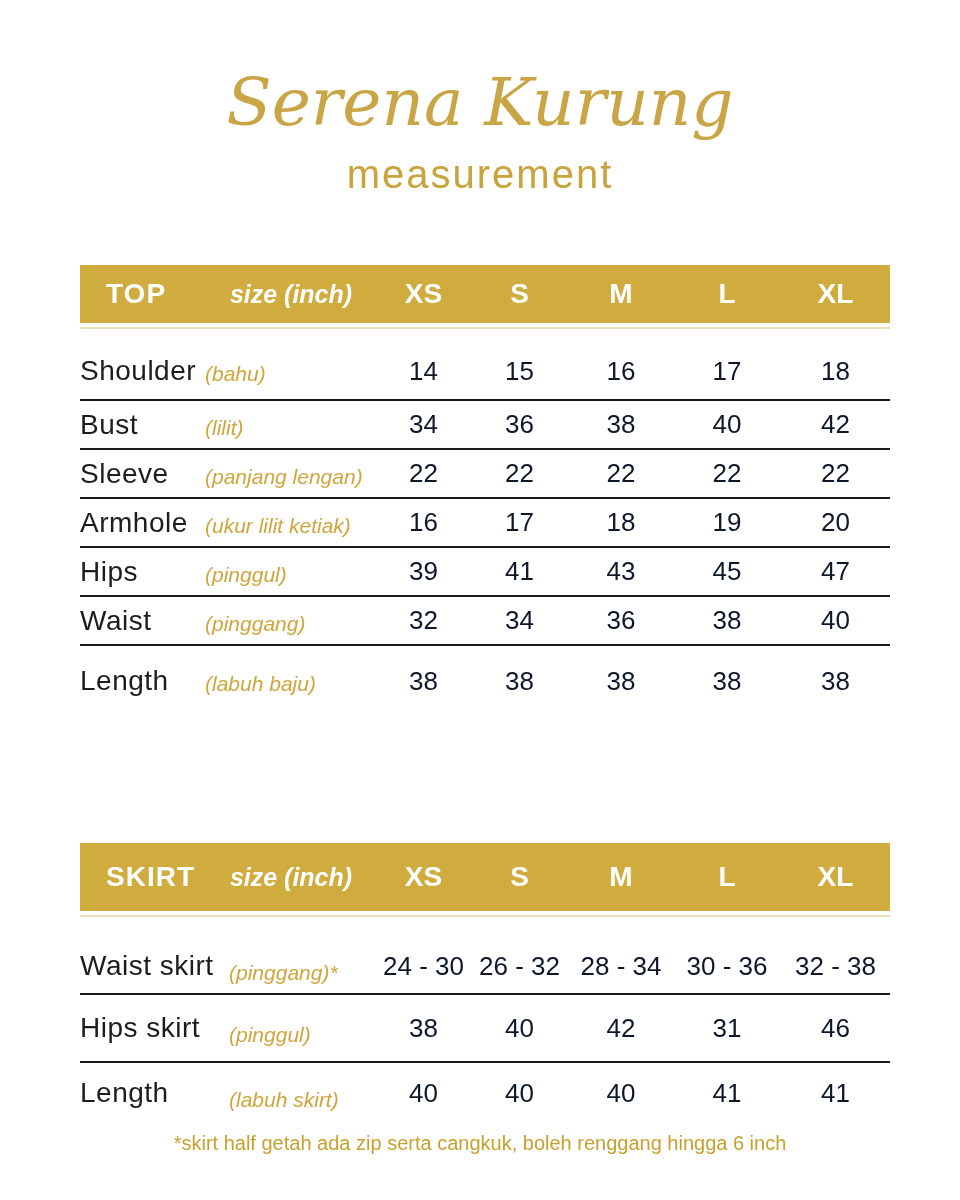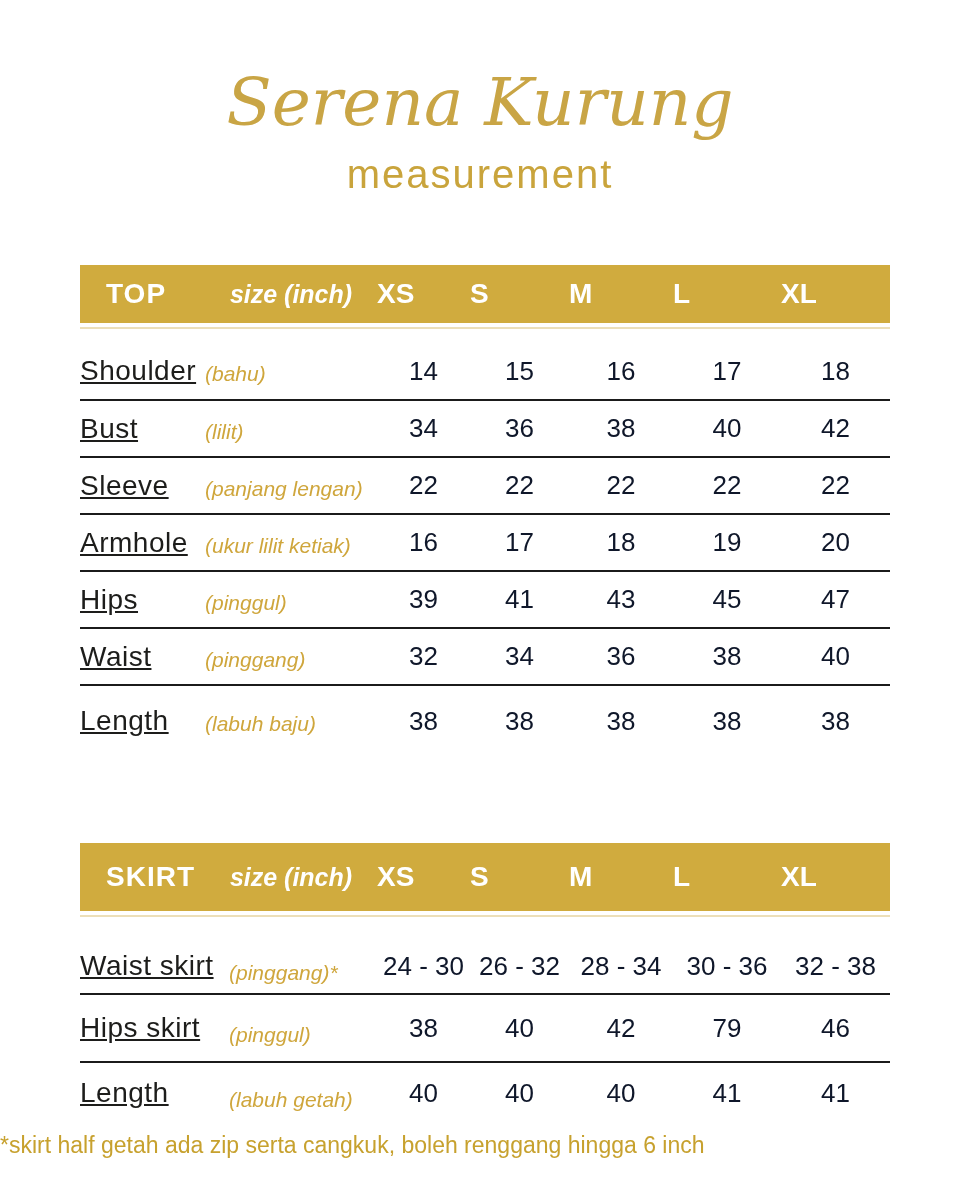--- a/index.html
+++ b/index.html
@@ -41,52 +41,51 @@
     background:#d0ab3e; color:#ffffff;
     height:58px;
   }
   #skirt-table .band { height:68px; }
   .band .tname {
     padding-left:26px; font-weight:bold; font-size:28px; letter-spacing:1px;
   }
   .band .tsize {
     text-align:center; font-weight:bold; font-style:italic; font-size:25px;
   }
-  .band .tcol { text-align:left; font-weight:bold; font-size:28px; }
+  .band .tcol { text-align:center; font-weight:bold; font-size:28px; }
 
   .band-underline {
     height:2px; background:#ecdfb9; margin-top:4px;
   }
 
-  .row { height:57px; border-bottom:2.5px solid #1b1b1b; }
+  .row { height:49px; border-bottom:2.5px solid #1b1b1b; }
   #top-table   .row.first { margin-top:14px; height:58px; }
   #top-table   .row.last  { border-bottom:none; height:70px; }
   #skirt-table .row       { height:68px; }
   #skirt-table .row.first { margin-top:22px; height:56px; }
   #skirt-table .row.last  { border-bottom:none; height:60px; }
 
   .row .rlabel {
     grid-column:1; font-size:28px; letter-spacing:0.5px; color:#1d1d1b;
     white-space:nowrap;
-    text-decoration:underline;
   }
   .row .rsub {
     grid-column:2; font-style:italic; font-size:21px; color:#cfa63c;
     position:relative; top:3px; white-space:nowrap;
   }
   #skirt-table .row .rsub { padding-left:24px;margin-top:8px; }
   .row .rval {
     text-align:center; font-weight:normal; font-size:26px; color:#0f172a;
     white-space:nowrap;
   }
 
   
   .footnote {
     position:absolute; top:1132px; left:0; width:100%;
-    text-align:left; font-size:23px; color:#c7a12e;
+    text-align:center; font-size:20px; color:#c7a12e;
   }
 </style>
 </head>
 <body>
 
 <div class="page">
 
   <div class="title">Serena Kurung</div>
   <div class="subtitle">measurement</div>
 
@@ -194,27 +193,27 @@
       <div class="rval">30 - 36</div>
       <div class="rval">32 - 38</div>
     </div>
 
     <div class="row grid-cols">
       <div class="rlabel">Hips skirt</div>
       <div class="rsub">(pinggul)</div>
       <div class="rval">38</div>
       <div class="rval">40</div>
       <div class="rval">42</div>
-      <div class="rval">79</div>
+      <div class="rval">31</div>
       <div class="rval">46</div>
     </div>
 
     <div class="row grid-cols last">
       <div class="rlabel">Length</div>
-      <div class="rsub">(labuh getah)</div>
+      <div class="rsub">(labuh skirt)</div>
       <div class="rval">40</div>
       <div class="rval">40</div>
       <div class="rval">40</div>
       <div class="rval">41</div>
       <div class="rval">41</div>
     </div>
   </div>
 
   <div class="footnote">*skirt half getah ada zip serta cangkuk, boleh renggang hingga 6 inch</div>
 

